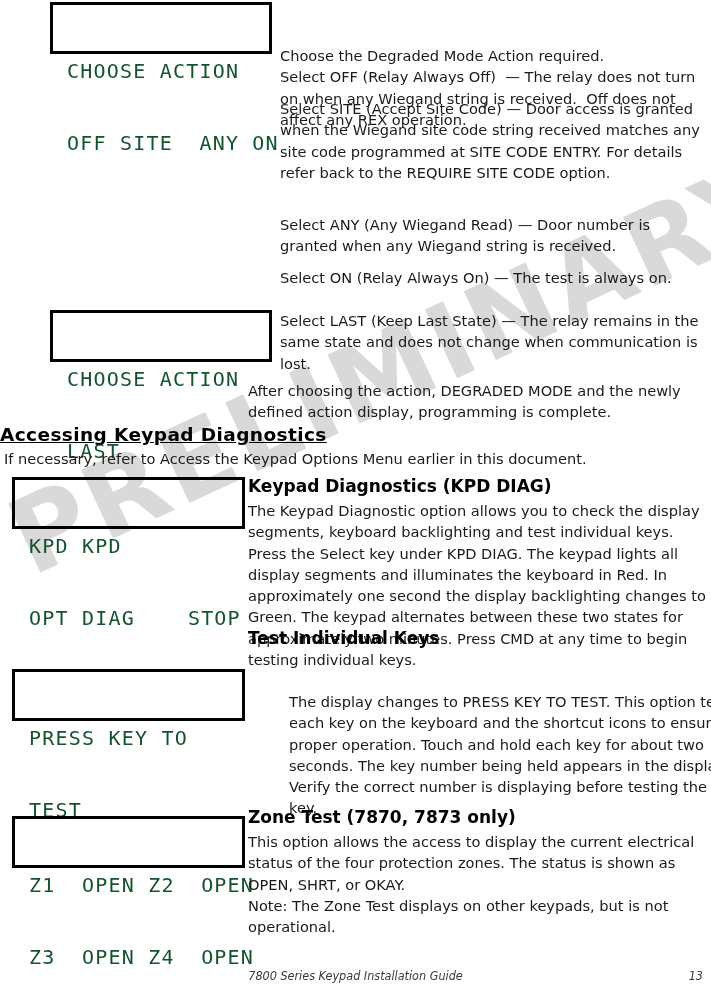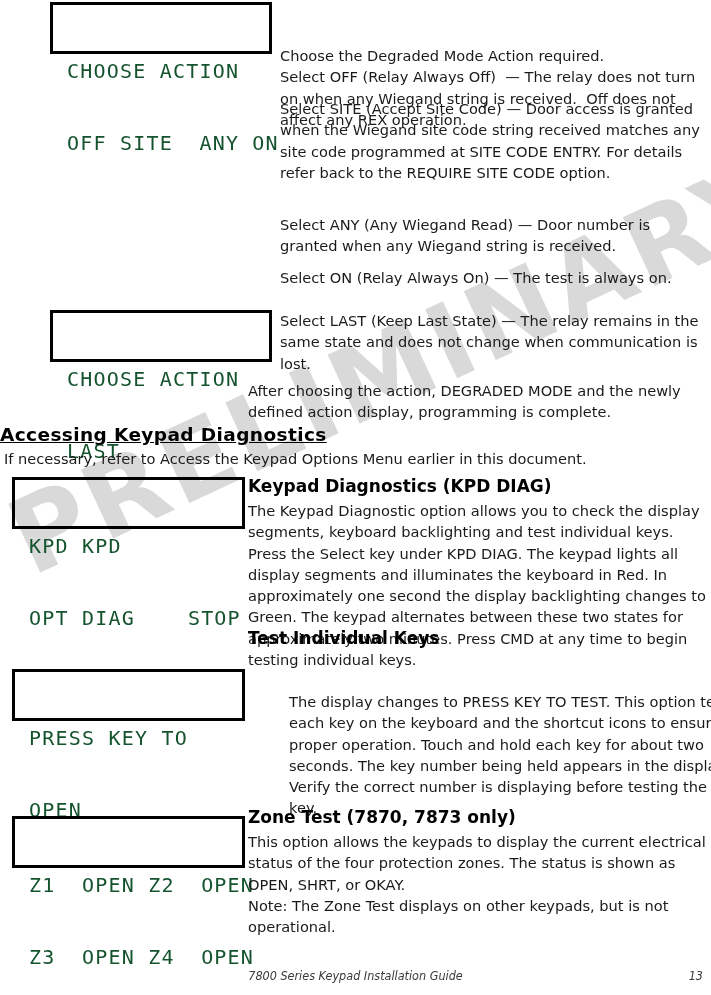--- a/index.html
+++ b/index.html
@@ -157,35 +157,35 @@
     <span class="lcd-line">KPD KPD</span>
     <span class="lcd-line">OPT DIAG    STOP</span>
   </div>
 
   <div class="head h-sub" style="left:248px; top:476px; width:458px;">Keypad Diagnostics (KPD DIAG)</div>
 
   <div class="para" style="left:248px; top:500px; width:458px;">The Keypad Diagnostic option allows you to check the display segments, keyboard backlighting and test individual keys.  Press the Select key under KPD DIAG.  The keypad lights all display segments and illuminates the keyboard in Red.  In approximately one second the display backlighting changes to Green.  The keypad alternates between these two states for approximately two minutes.  Press CMD at any time to begin testing individual keys.</div>
 
   <div class="lcd" style="left:12px; top:669px; width:233px; height:52px;">
     <span class="lcd-line">PRESS KEY TO</span>
-    <span class="lcd-line">OPEN</span>
+    <span class="lcd-line">TEST</span>
   </div>
 
   <div class="head h-sub" style="left:248px; top:628px; width:458px;">Test Individual Keys</div>
 
   <div class="para" style="left:248px; top:691px; width:458px;margin-left:41px;">The display changes to PRESS KEY TO TEST.  This option tests each key on the keyboard and the shortcut icons to ensure proper operation.  Touch and hold each key for about two seconds.  The key number being held appears in the display.  Verify the correct number is displaying before testing the next key.</div>
 
   <div class="lcd" style="left:12px; top:809px; width:233px; height:52px;margin-top:7px;">
     <span class="lcd-line">Z1  OPEN Z2  OPEN</span>
     <span class="lcd-line">Z3  OPEN Z4  OPEN</span>
   </div>
 
   <div class="head h-sub" style="left:248px; top:807px; width:458px;">Zone Test  (7870, 7873 only)</div>
 
-  <div class="para" style="left:248px; top:831px; width:458px;">This option allows the keypads to display the current electrical status of the four protection zones.  The status is shown as OPEN, SHRT, or OKAY.</div>
+  <div class="para" style="left:248px; top:831px; width:458px;">This option allows the access to display the current electrical status of the four protection zones.  The status is shown as OPEN, SHRT, or OKAY.</div>
 
   <div class="para" style="left:248px; top:895px; width:458px;">Note: The Zone Test displays on other keypads, but is not operational.</div>
 
   <div id="footer">
     <span class="f-title">7800 Series Keypad Installation Guide</span>
     <span class="f-page">13</span>
   </div>
 
 </div>
 

